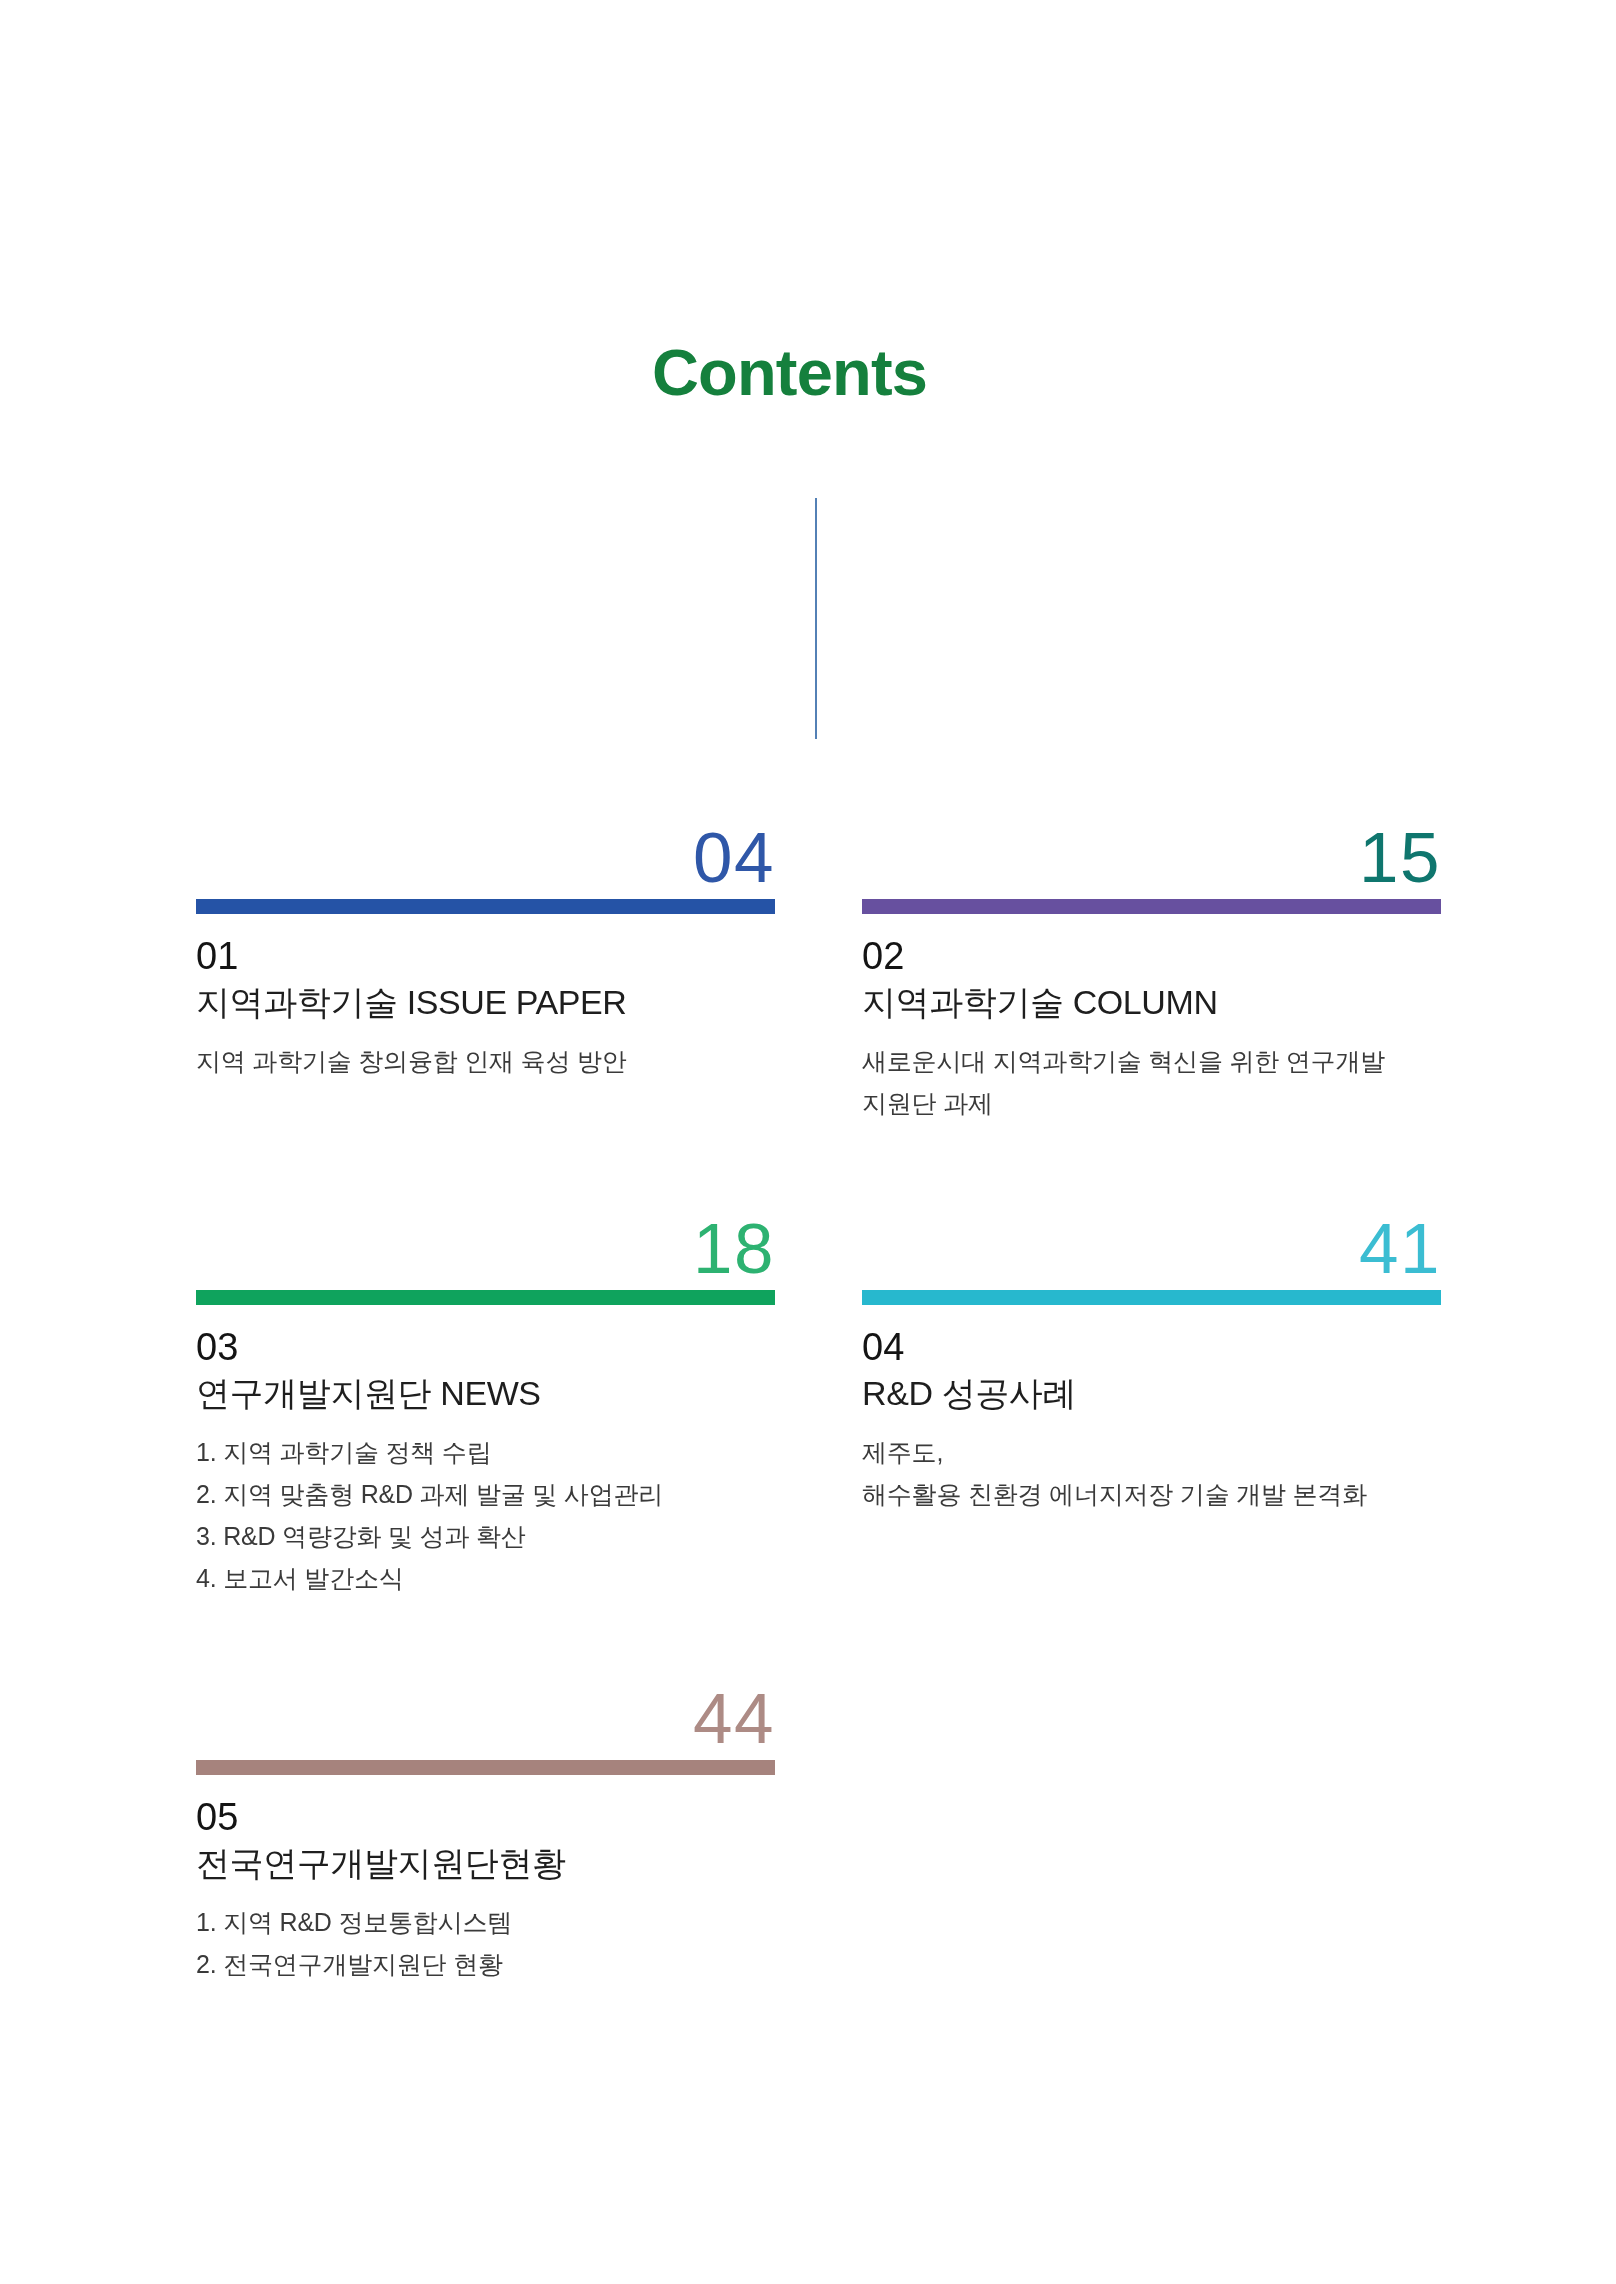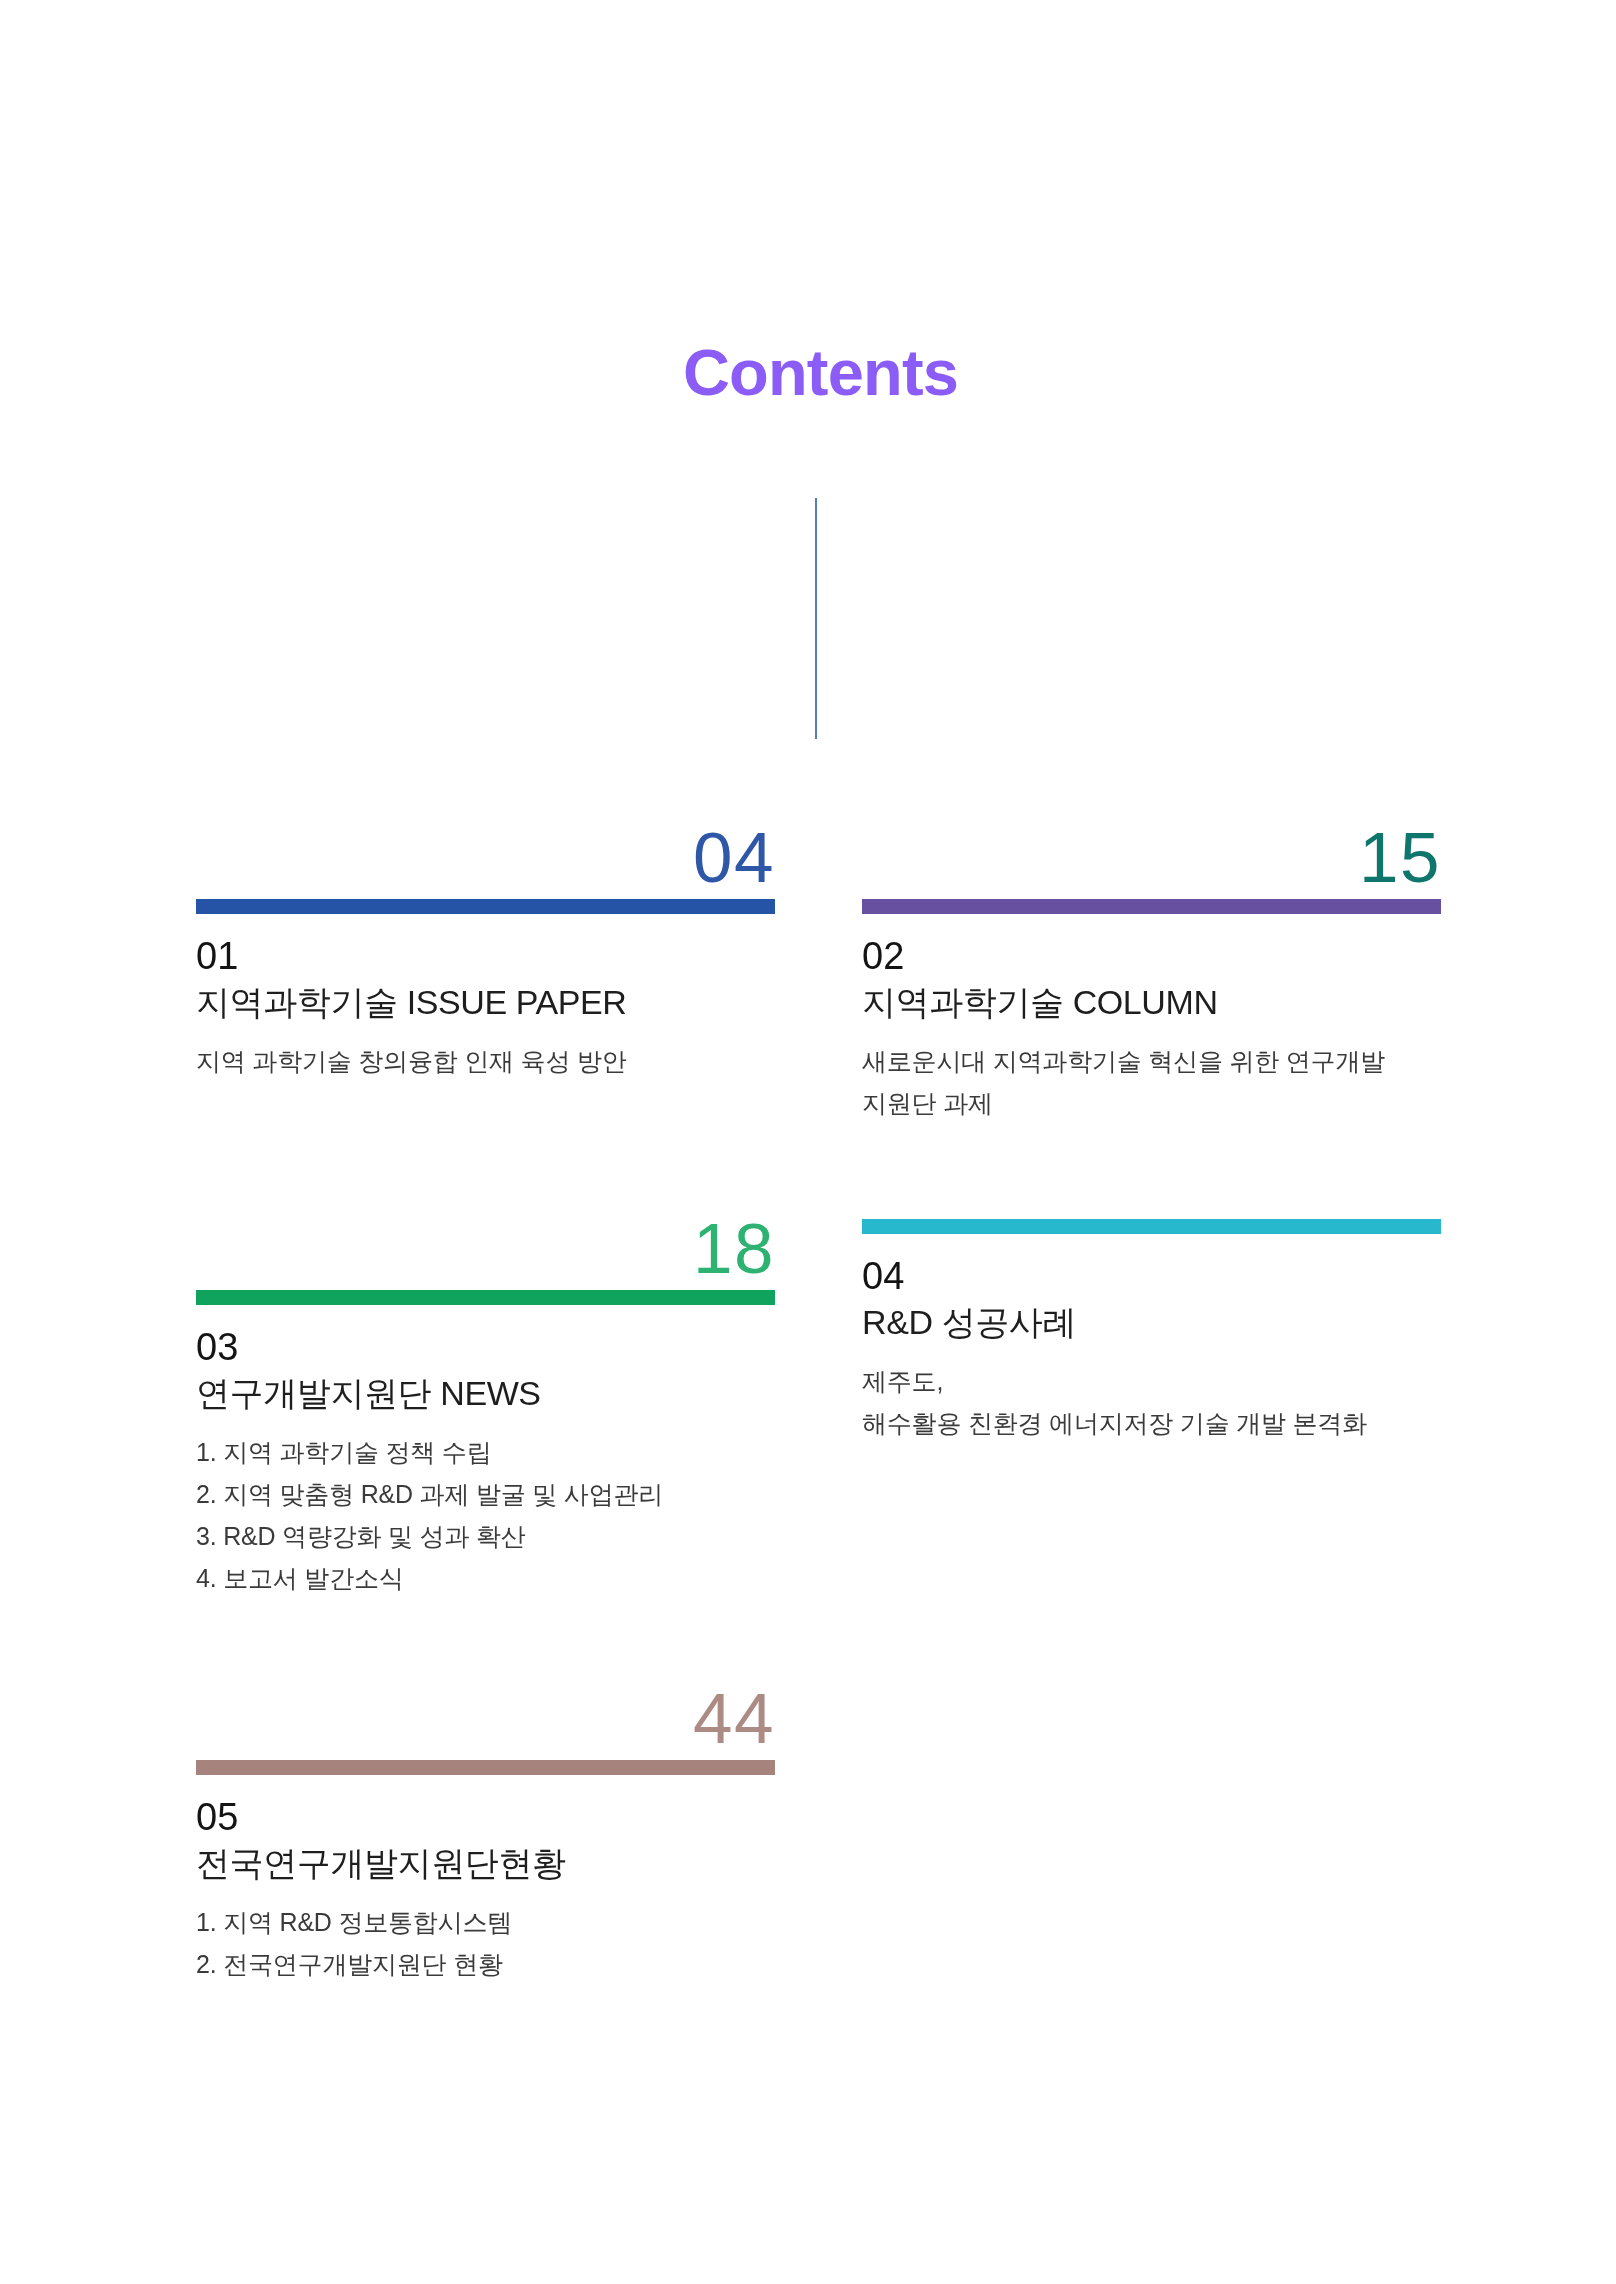--- a/index.html
+++ b/index.html
@@ -49,21 +49,21 @@
   .descline{
     font-size:25px;color:#3a3a3a;line-height:42px;
     letter-spacing:-0.2px;
   }
 </style>
 </head>
 <body>
 
 <div class="page">
 
-  <h1 class="page-title" style="color: #8b5cf6; padding-left: 31px;">Contents</h1>
+  <h1 class="page-title" style="color: #15803d;">Contents</h1>
 
   <div class="divider" style="background: rgb(83, 128, 181);"></div>
 
   <section class="toc-section" id="s1">
     <div class="pagenum" style="color: rgb(47, 87, 168);">04</div>
     <div class="bar" style="background: rgb(37, 83, 166);"></div>
     <div class="secnum">01</div>
     <h2 class="sectitle">지역과학기술 ISSUE PAPER</h2>
     <div class="desc">
       <div class="descline">지역 과학기술 창의융합 인재 육성 방안</div>
@@ -88,20 +88,21 @@
     <h2 class="sectitle">연구개발지원단 NEWS</h2>
     <div class="desc">
       <div class="descline">1. 지역 과학기술 정책 수립</div>
       <div class="descline">2. 지역 맞춤형 R&amp;D 과제 발굴 및 사업관리</div>
       <div class="descline">3. R&amp;D 역량강화 및 성과 확산</div>
       <div class="descline">4. 보고서 발간소식</div>
     </div>
   </section>
 
   <section class="toc-section" id="s4">
+    <div class="pagenum" style="color: rgb(59, 189, 210);">41</div>
     <div class="bar" style="background: rgb(39, 184, 206);"></div>
     <div class="secnum">04</div>
     <h2 class="sectitle">R&amp;D 성공사례</h2>
     <div class="desc">
       <div class="descline">제주도,</div>
       <div class="descline">해수활용 친환경 에너지저장 기술 개발 본격화</div>
     </div>
   </section>
 
   <section class="toc-section" id="s5">

